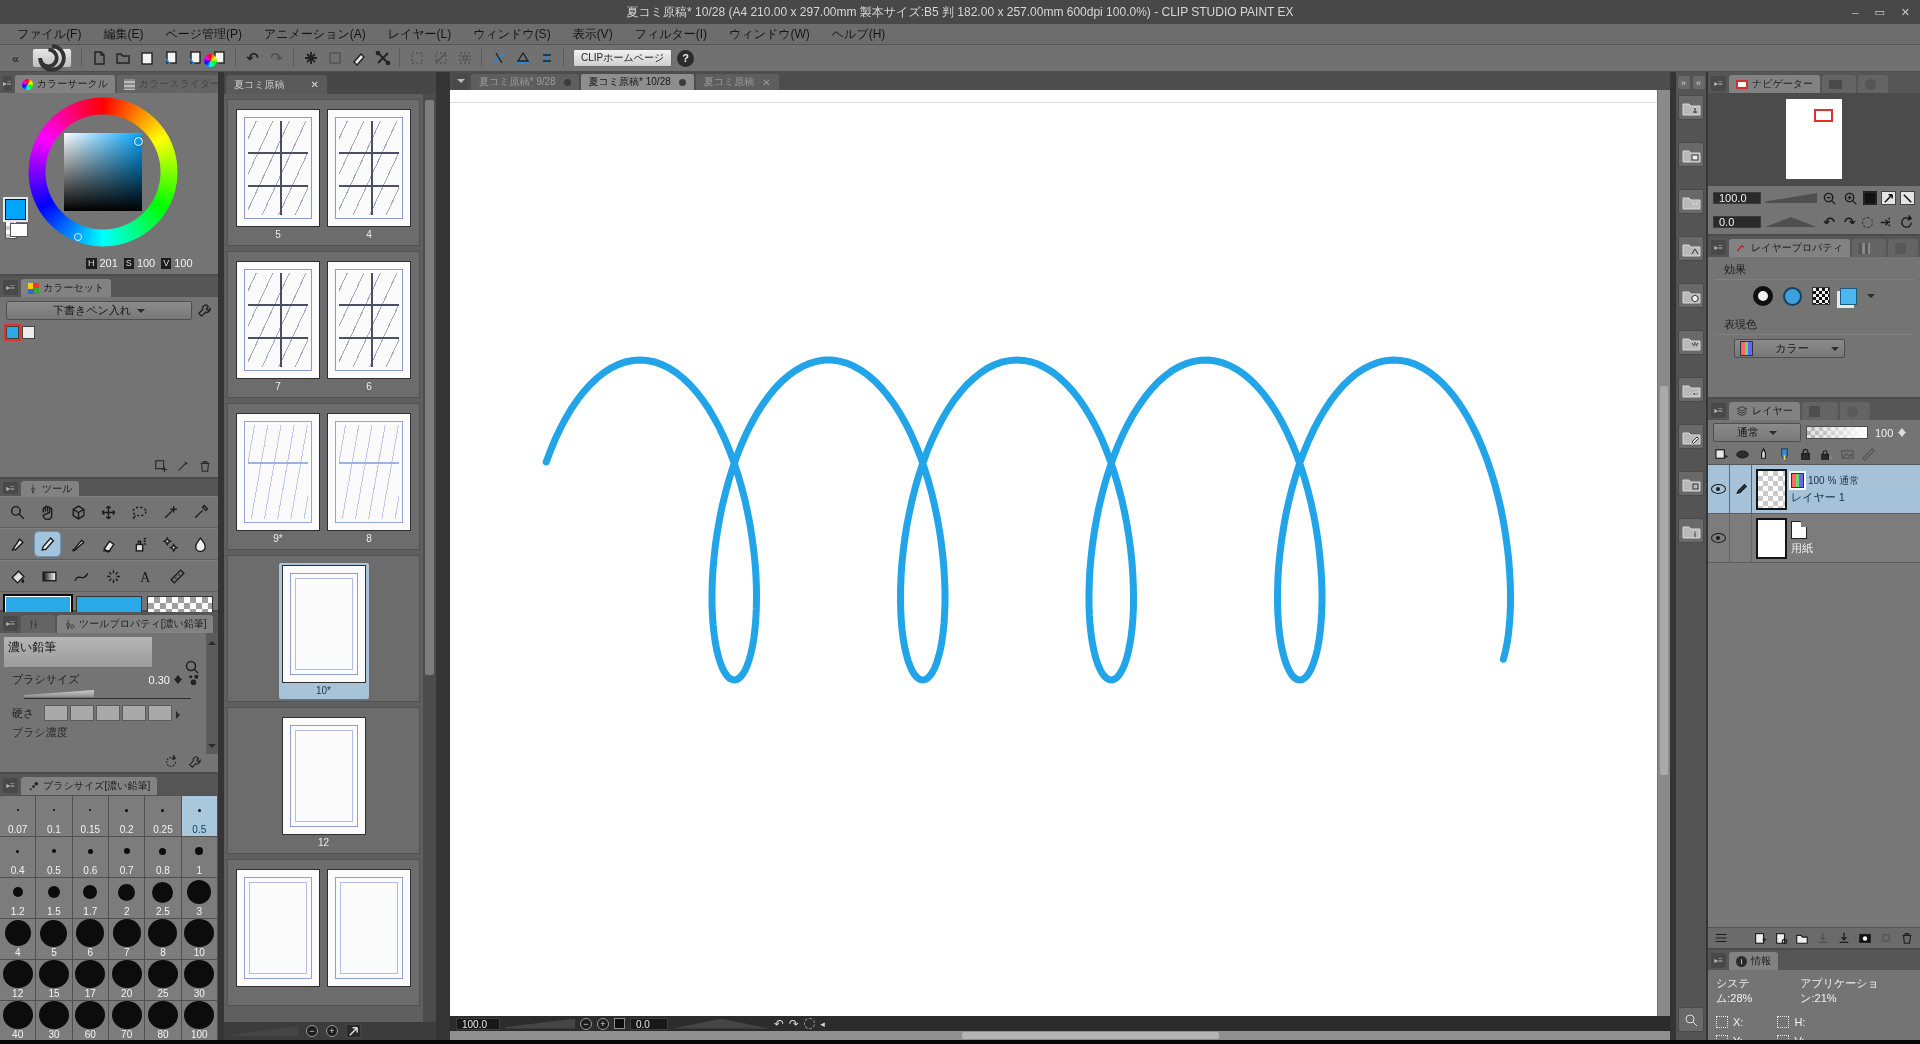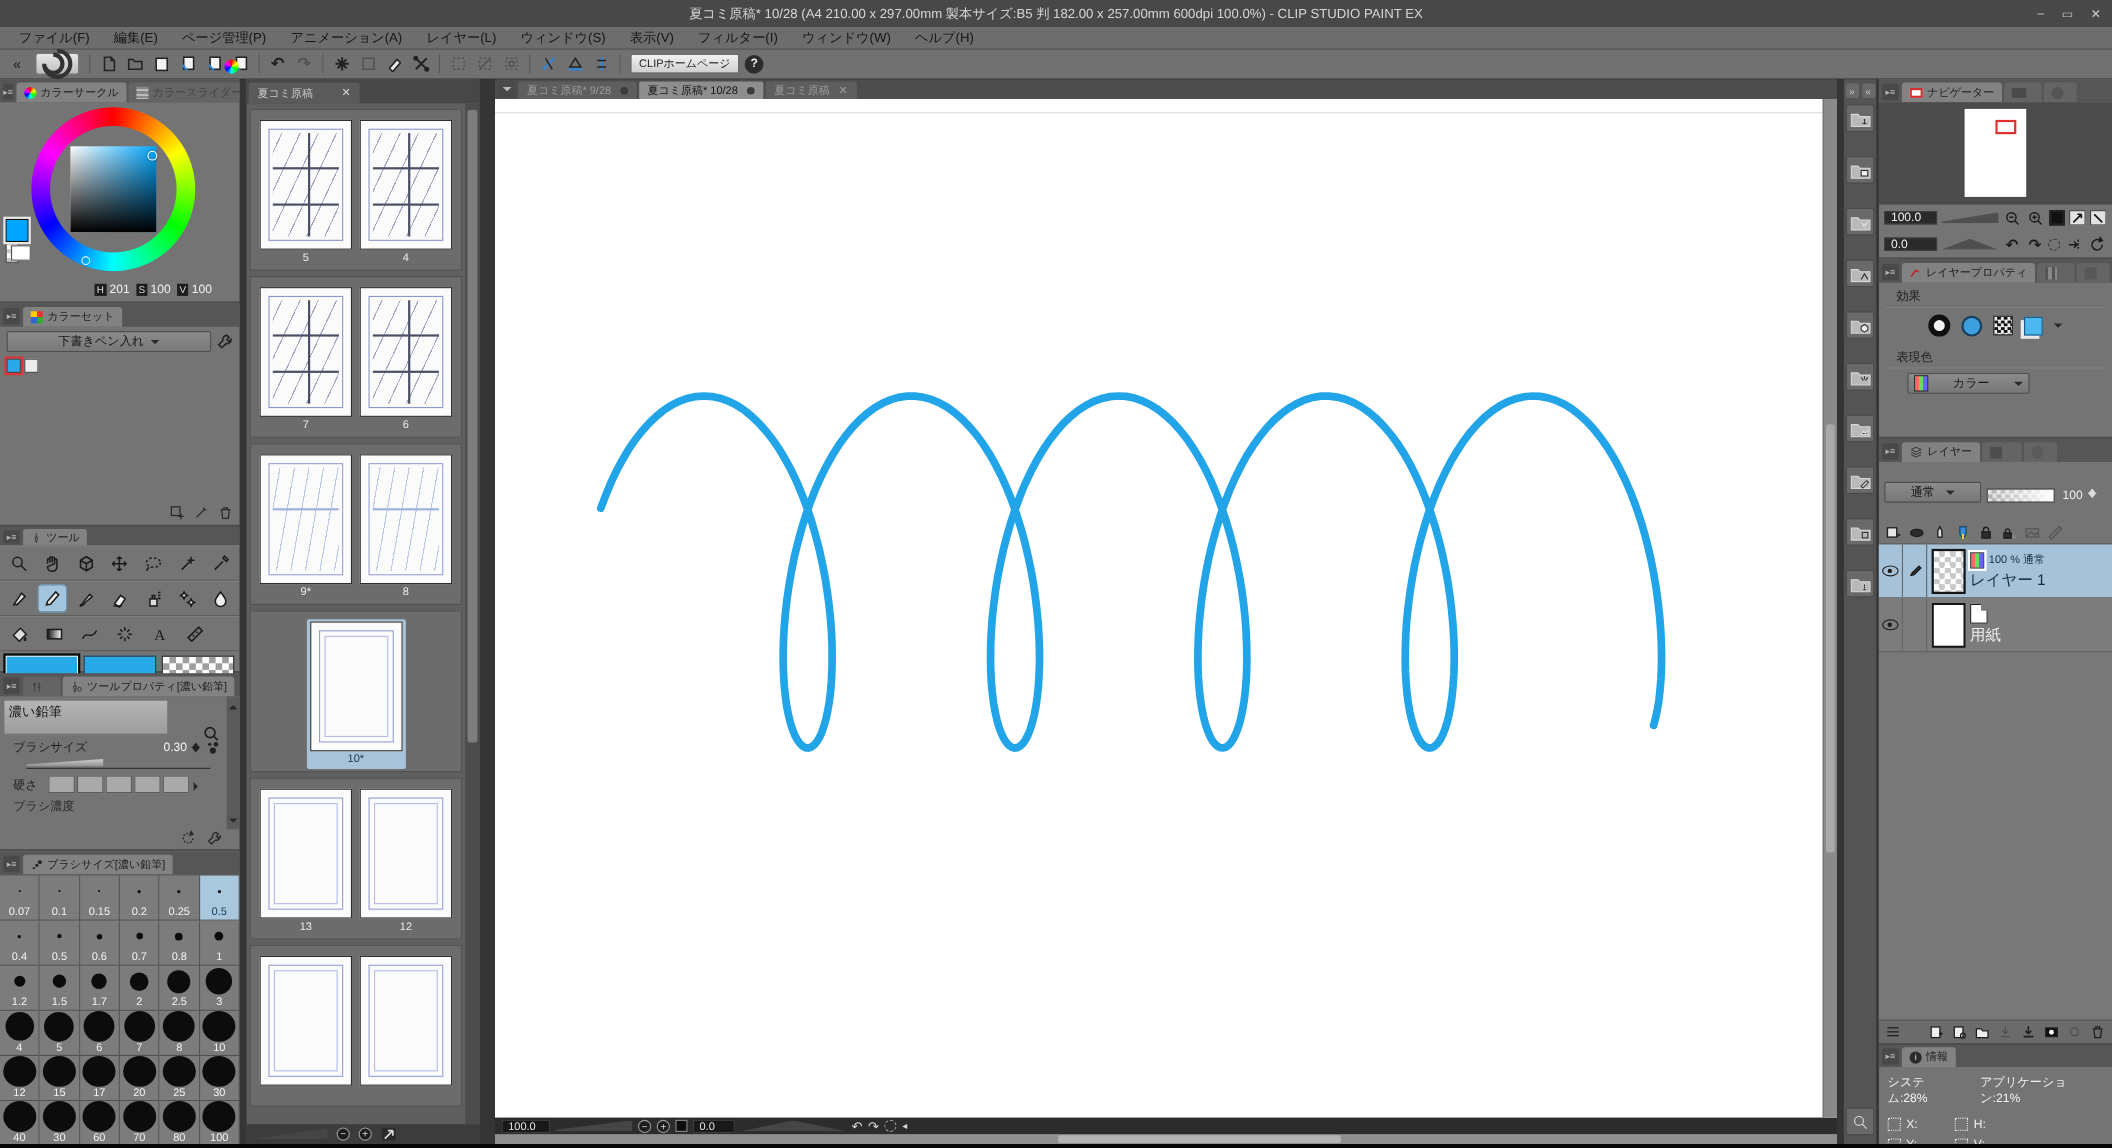--- a/index.html
+++ b/index.html
@@ -211,35 +211,35 @@
   .fx-row{display:flex;align-items:center;gap:10px;justify-content:center;padding:6px 0}
   .fx-ring{width:20px;height:20px;border-radius:50%;background:#f2f2f2;border:5px solid #101010}
   .fx-circ{width:19px;height:19px;border-radius:50%;background:#3e9fde;border:2px solid #16405e}
   .fx-tone{width:18px;height:18px;background:repeating-conic-gradient(#111 0 25%,#eee 0 50%) 0 0/6px 6px;border:1px solid #333}
   .fx-lcol{width:17px;height:17px;background:#4db7f0;border:1px solid #1b5a80;box-shadow:-3px 3px 0 #e8e8e8}
   .expr-row{display:flex;align-items:center;padding:4px 0 0 26px}
   .expr-sel{width:111px}
   .rgbbars{width:13px;height:15px;background:linear-gradient(90deg,#f66 0 33%,#6d6 33% 66%,#66f 66% 100%);border:1px solid #333}
 
   
-  .ly-blend{display:flex;align-items:flex-end;gap:5px;padding:18px 5px}
+  .ly-blend{display:flex;align-items:center;gap:5px;padding:3px 5px}
   .op-well{width:62px;height:13px;border:1px solid #4a4a4a;
      background:linear-gradient(90deg,rgba(255,255,255,.2),#fff),
        repeating-conic-gradient(#9a9a9a 0 25%,#d9d9d9 0 50%) 0 0/8px 8px}
   .ly-icons{display:flex;align-items:center;gap:6px;padding:2px 6px;border-bottom:1px solid #575757}
   .ly-icons svg{width:15px;height:15px;stroke:#1d1d1d;fill:none;stroke-width:1.3}
   .lrow{display:flex;align-items:stretch;height:49px;border-bottom:1px solid #5e5e5e;background:#7c7c7c}
   .lrow.sel{background:#a6c2d8}
   .lgut{width:22px;border-right:1px solid #666;display:flex;align-items:center;justify-content:center}
   .lgut svg{width:14px;height:14px;stroke:#1c1c1c;fill:none;stroke-width:1.3}
   .lthumb{width:31px;height:41px;border:2px solid #141414;margin:3px 4px;align-self:center;background:#fff}
   .lthumb.checker{background:repeating-conic-gradient(#c9c9c9 0 25%,#fff 0 50%) 0 0/10px 10px}
   .lmeta{display:flex;flex-direction:column;justify-content:center;gap:2px;font-size:10px;color:#16303f;flex:1}
   .lmeta .toprow{display:flex;align-items:center;gap:4px}
-  .lname{font-size:14px}
+  .lname{font-size:11px}
   .lrow:not(.sel) .lmeta{color:#ededed}
   .paper-ico{width:16px;height:18px;background:#fff;border:1px solid #222;position:relative}
   .paper-ico::before{content:"";position:absolute;right:-1px;top:-1px;border:5px solid #222;
       border-color:#7c7c7c #7c7c7c transparent transparent;border-width:6px 6px 0 0}
   .ly-empty{flex:1;background:#787878}
   .ly-foot{height:21px;background:#6b6b6b;border-top:1px solid #555;display:flex;align-items:center;
            gap:7px;padding:0 6px}
   .ly-foot svg{width:14px;height:14px;stroke:#1e1e1e;fill:none;stroke-width:1.3}
 
   
@@ -917,24 +917,20 @@
           </div>
 
           <div class="spread">
             <div class="pcell sel">
               <span class="pthumb frame"></span>
               <span class="pnum">10*</span>
             </div>
           </div>
 
           <div class="spread">
-            <div class="pcell">
-              <span class="pthumb frame"></span>
-              <span class="pnum">13</span>
-            </div>
             <div class="pcell">
               <span class="pthumb frame"></span>
               <span class="pnum">12</span>
             </div>
           </div>
 
           <div class="spread">
             <div class="pcell">
               <span class="pthumb frame"></span>
               <span class="pnum"></span>

